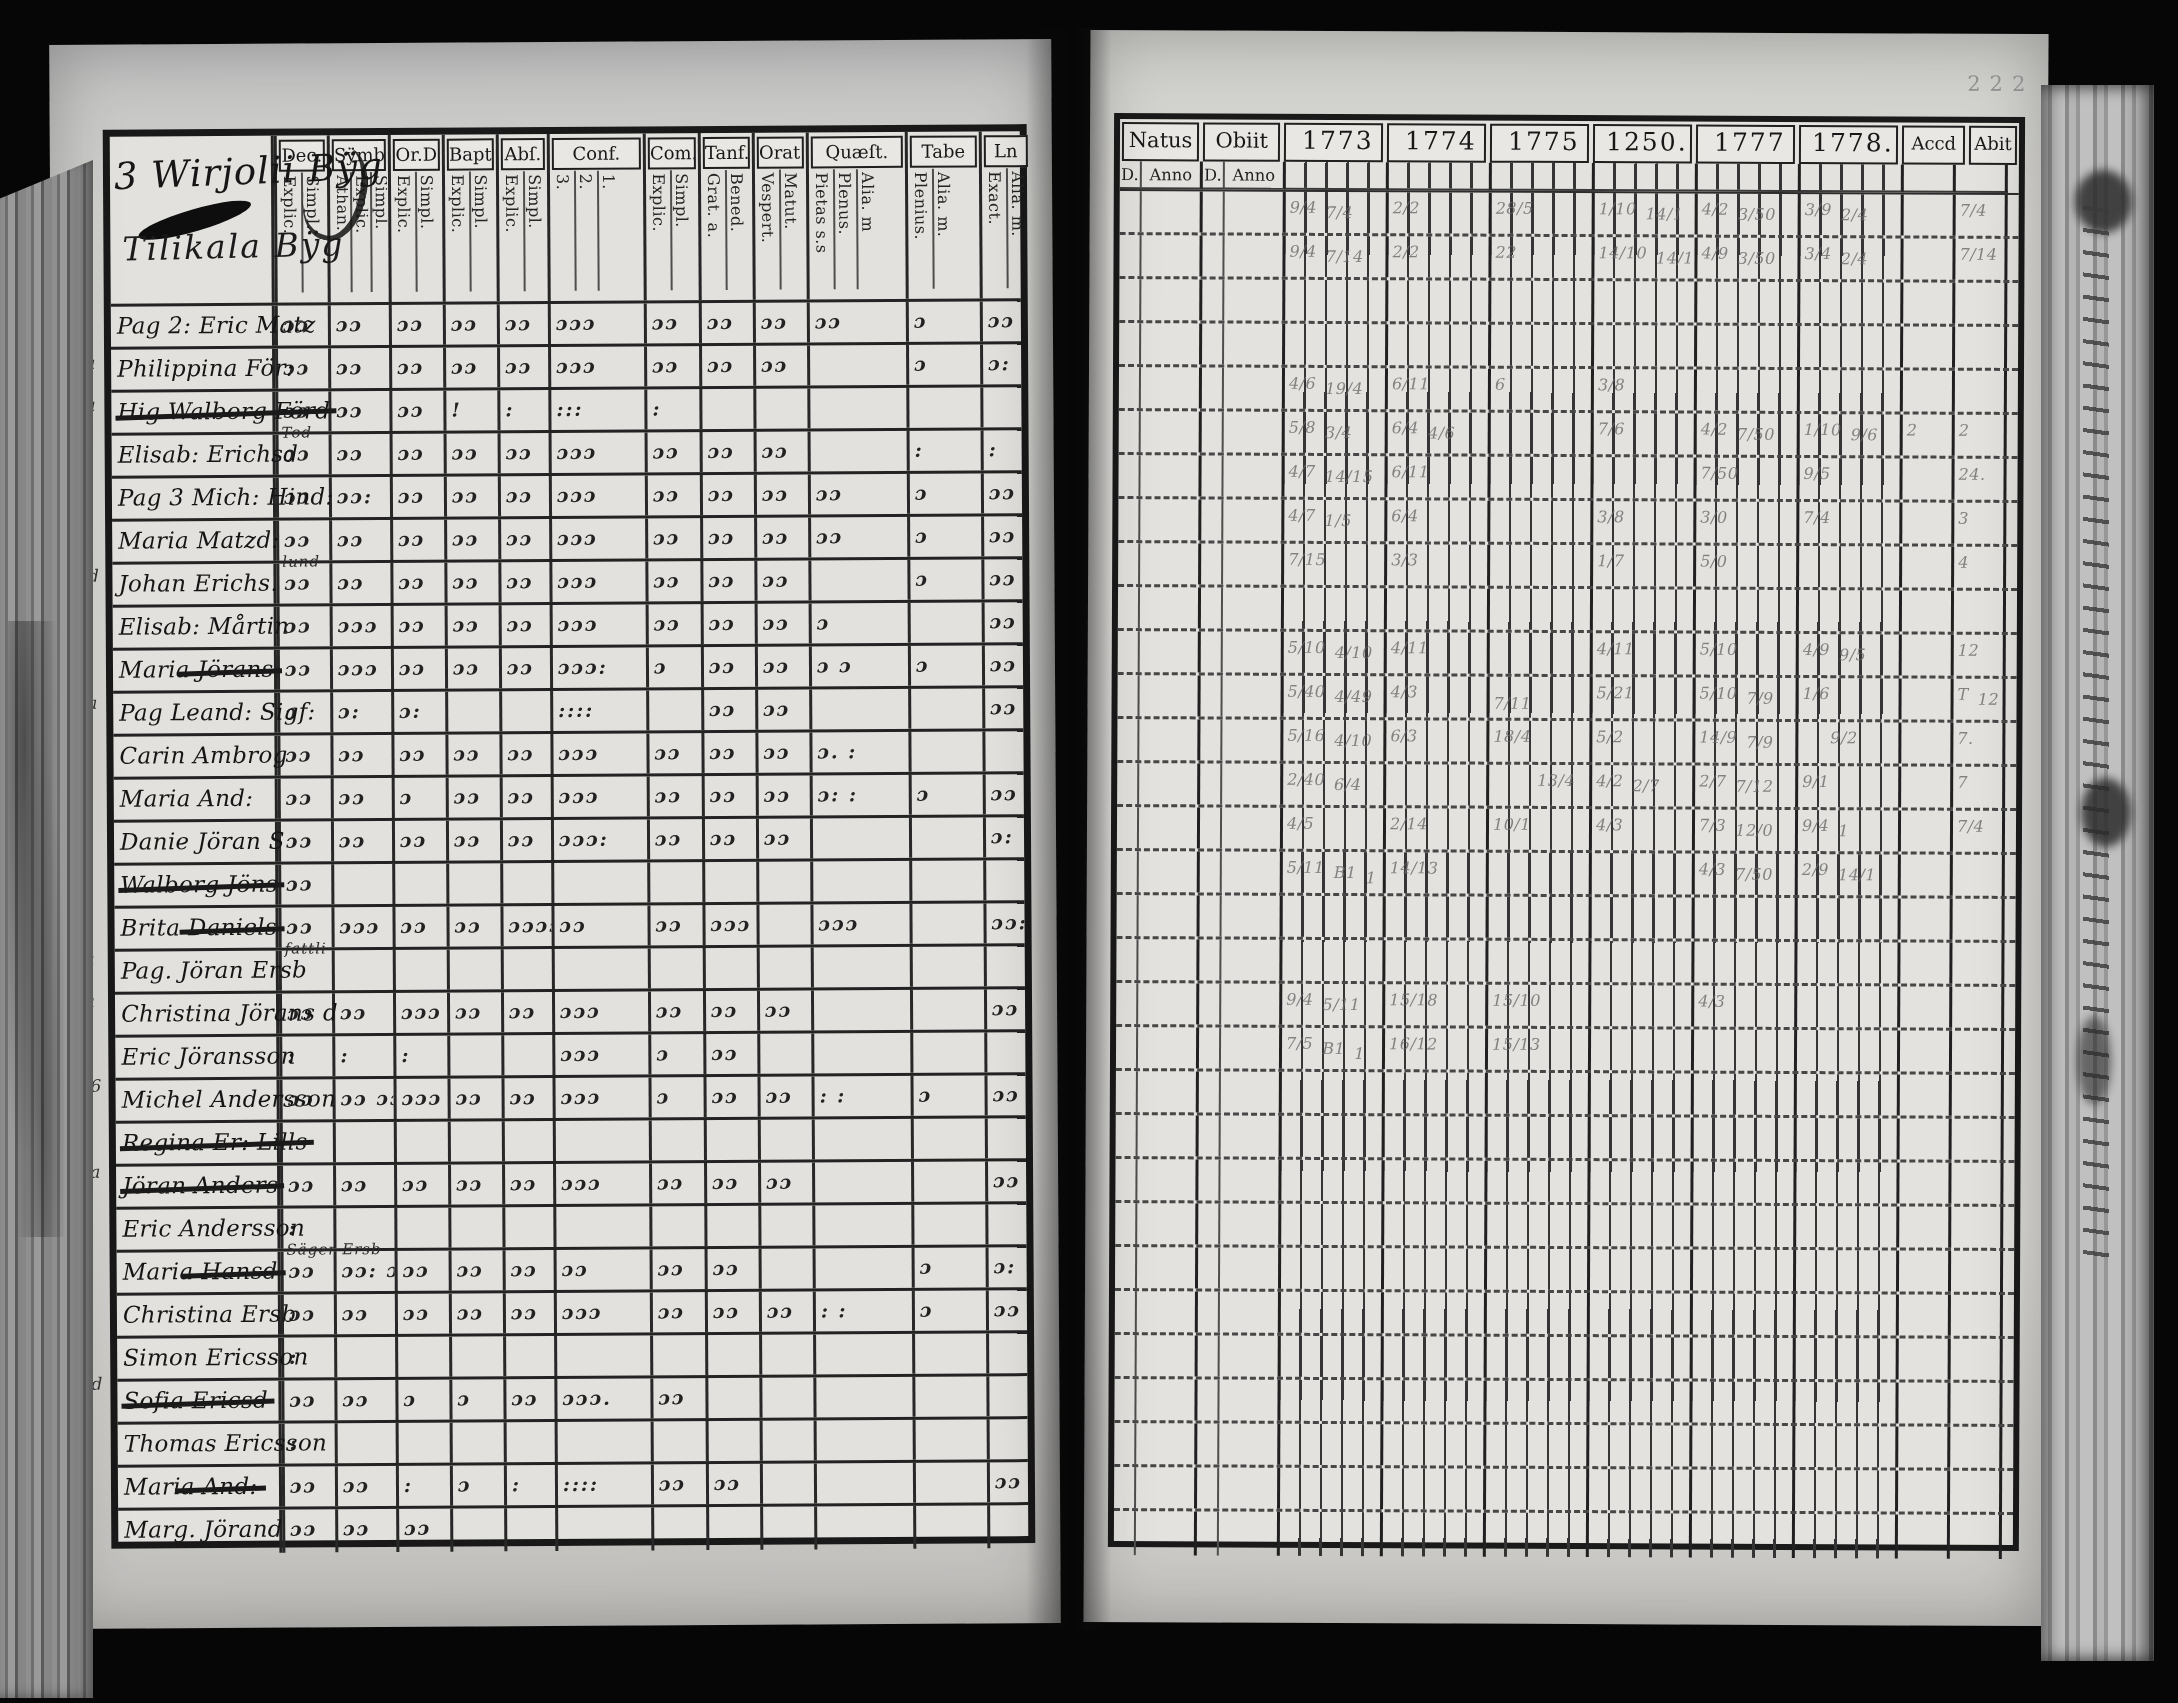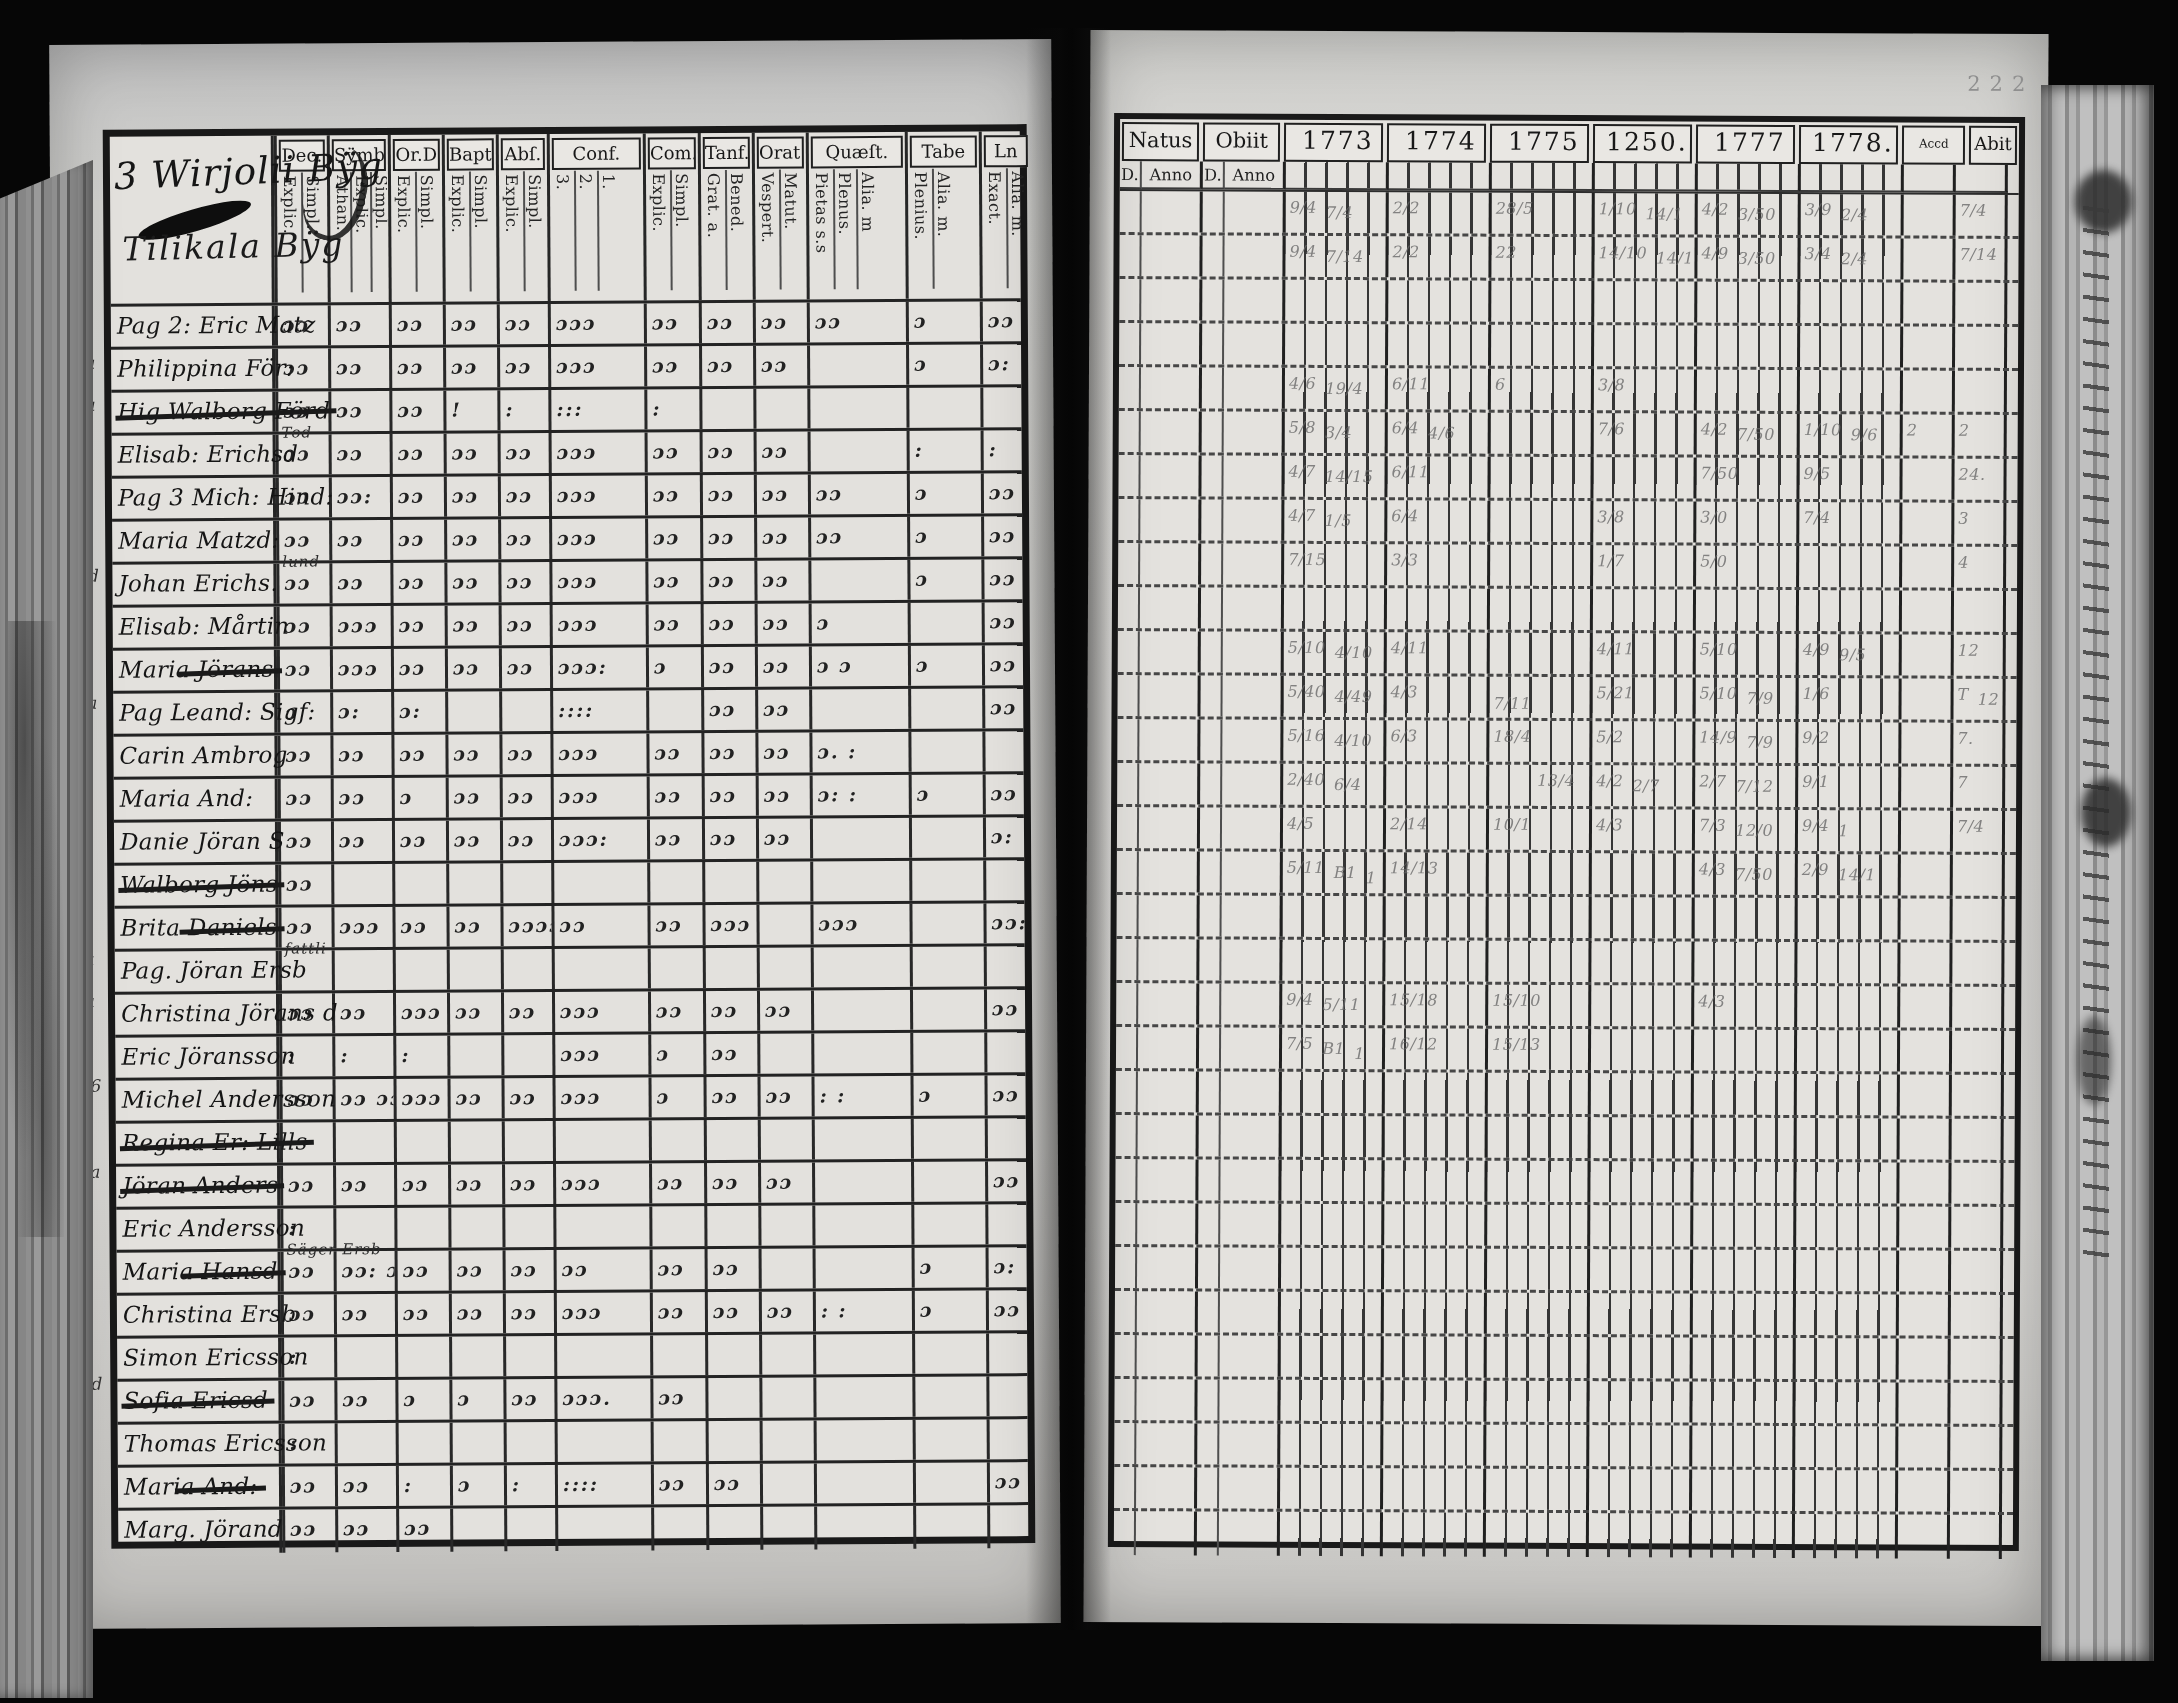--- a/index.html
+++ b/index.html
@@ -696,21 +696,21 @@
       <div class="rt-hbox" style="width:81px">Natus</div>
       <div class="rt-hbox" style="width:81px">Obiit</div>
       <div id="rt-years" style="display:flex;">
           <div class="rt-hbox year" style="width: 99px;">1773</div>
           <div class="rt-hbox year" style="width: 99px;">1774</div>
           <div class="rt-hbox year" style="width: 99px;">1775</div>
           <div class="rt-hbox year" style="width: 99px;">1250.</div>
           <div class="rt-hbox year" style="width: 99px;">1777</div>
           <div class="rt-hbox year" style="width: 99px;">1778.</div>
         </div>
-      <div class="rt-hbox" style="width:66px;font-size:12px">Accd</div>
+      <div class="rt-hbox" style="width:66px;font-size:18px">Accd</div>
       <div class="rt-hbox" style="width:50px;font-size:18px">Abit</div>
     </div>
     <div class="rt-subrow" id="rt-subrow">
         <div class="rt-subcell" style="width: 22px;">D.</div>
         <div class="rt-subcell" style="width: 61px; border-right: 3px solid rgb(32, 32, 32);">Anno</div>
         <div class="rt-subcell" style="width: 22px;">D.</div>
         <div class="rt-subcell" style="width: 61px; border-right: 3px solid rgb(32, 32, 32);">Anno</div>
         <div class="rt-subcell yearlines" style="width: 103px; border-right: 3px solid rgb(32, 32, 32);"></div>
         <div class="rt-subcell yearlines" style="width: 103px; border-right: 3px solid rgb(32, 32, 32);"></div>
         <div class="rt-subcell yearlines" style="width: 103px; border-right: 3px solid rgb(32, 32, 32);"></div>
@@ -1033,21 +1033,21 @@
             <span class="tok" style="transform: translateY(-5px);">18/4</span>
           </div>
           <div class="rt-cell major yearlines vals" style="width: 103px; flex: 0 0 103px;">
             <span class="tok" style="transform: translateY(-5px);">5/2</span>
           </div>
           <div class="rt-cell major yearlines vals" style="width: 103px; flex: 0 0 103px;">
             <span class="tok" style="transform: translateY(-5px);">14/9</span>
             <span class="tok" style="transform: translateY(0px);">7/9</span>
           </div>
           <div class="rt-cell major yearlines vals" style="width: 103px; flex: 0 0 103px;">
-            <span class="tok" style="transform: translateY(-5px);">9/2</span>
+            <span class="tok" style="transform: translateY(-5px); margin-left: 28px;">9/2</span>
           </div>
           <div class="rt-cell major" style="width: 52px; flex: 0 0 52px;"></div>
           <div class="rt-cell major vals" style="width: 52px; flex: 0 0 52px;">
             <span class="tok" style="transform: translateY(-5px);">7.</span>
           </div>
         </div>
         <div class="rt-row">
           <div class="rt-cell " style="width: 22px; flex: 0 0 22px;"></div>
           <div class="rt-cell major" style="width: 61px; flex: 0 0 61px;"></div>
           <div class="rt-cell " style="width: 22px; flex: 0 0 22px;"></div>

